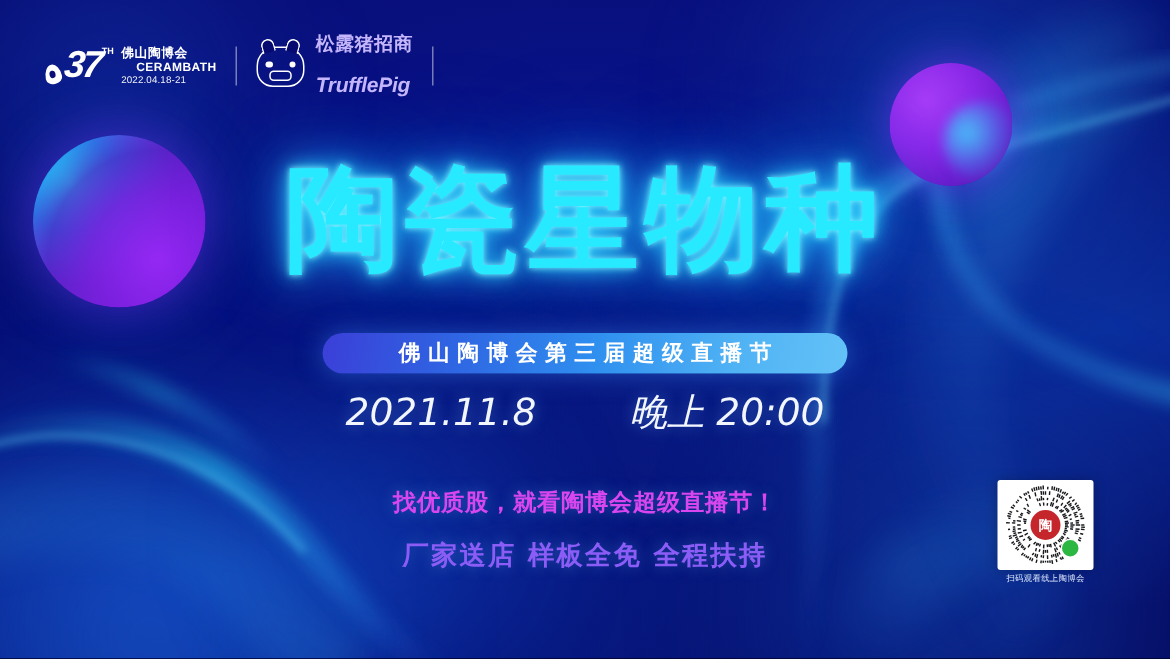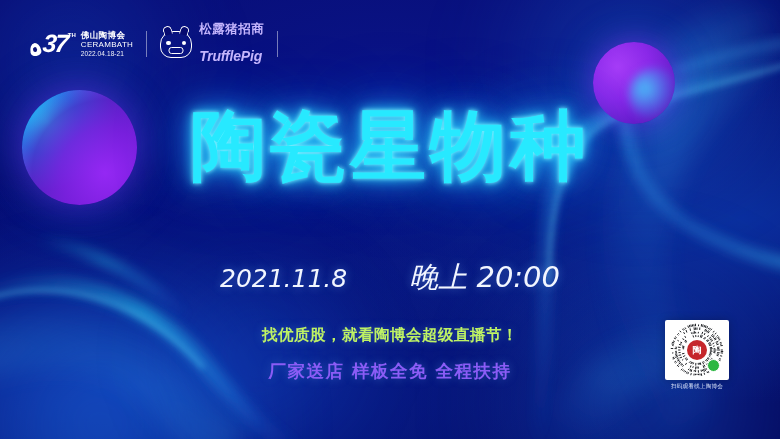--- a/index.html
+++ b/index.html
@@ -163,22 +163,23 @@
     line-height: 1.12;
     color: #fff;
   }
   .cb-cn {
     font-size: 8.5px;
     font-weight: 700;
     letter-spacing: .4px;
   }
   .cb-en {
     font-size: 8px;
-    font-weight: 400;
+    font-weight: 700;
     letter-spacing: .3px;
+    margin-left: 10px;
   }
   .cb-date {
     font-size: 6.5px;
     letter-spacing: .1px;
     opacity: .95;
   }
 
   
   .tp-face {
     width: 30px; height: 25px;
@@ -339,39 +340,39 @@
   }
   .dt-date {
     font-family: "DejaVu Sans", "Liberation Sans", sans-serif;
     font-size: 25px;
     font-weight: 400;
     letter-spacing: 0px;
     text-shadow: 0 0 10px rgba(120,190,255,.45);
   }
   .dt-time {
     font-family: "DejaVu Sans", "Liberation Sans", sans-serif;
-    font-size: 29px;
+    font-size: 25px;
     font-weight: 400;
     letter-spacing: 0px;
     text-shadow: 0 0 10px rgba(120,190,255,.45);
   }
 
   
   .taglines {
     position: absolute;
     left: 0; right: 0;
     top: 328px;
     text-align: center;
     z-index: 5;
   }
   .tag-1 {
     font-family: "DejaVu Sans", "Liberation Sans", sans-serif;
     font-size: 15.5px;
     font-weight: 700;
-    color: #bef264;
+    color: #d946ef;
     letter-spacing: .5px;
     line-height: 1;
     text-shadow: 0 0 10px rgba(110,180,255,.35);
   }
   .tag-2 {
     margin-top: 19px;
     font-family: "DejaVu Sans", "Liberation Sans", sans-serif;
     font-size: 17.5px;
     font-weight: 700;
     color: #8b5cf6;
@@ -530,20 +531,23 @@
       </div>
     </div>
 
     <div class="logo-divider"></div>
 
 
   </div>
 
   <div class="title">陶瓷星物种</div>
 
+  <div class="subtitle-bar">
+    <span class="subtitle-text">佛山陶博会第三届超级直播节</span>
+  </div>
 
   <div class="datetime">
     <span class="dt-date">2021.11.8</span>
     <span class="dt-time">晚上 20:00</span>
   </div>
 
   <div class="taglines">
     <div class="tag-1">找优质股，就看陶博会超级直播节！</div>
     <div class="tag-2">厂家送店 样板全免 全程扶持</div>
   </div>

